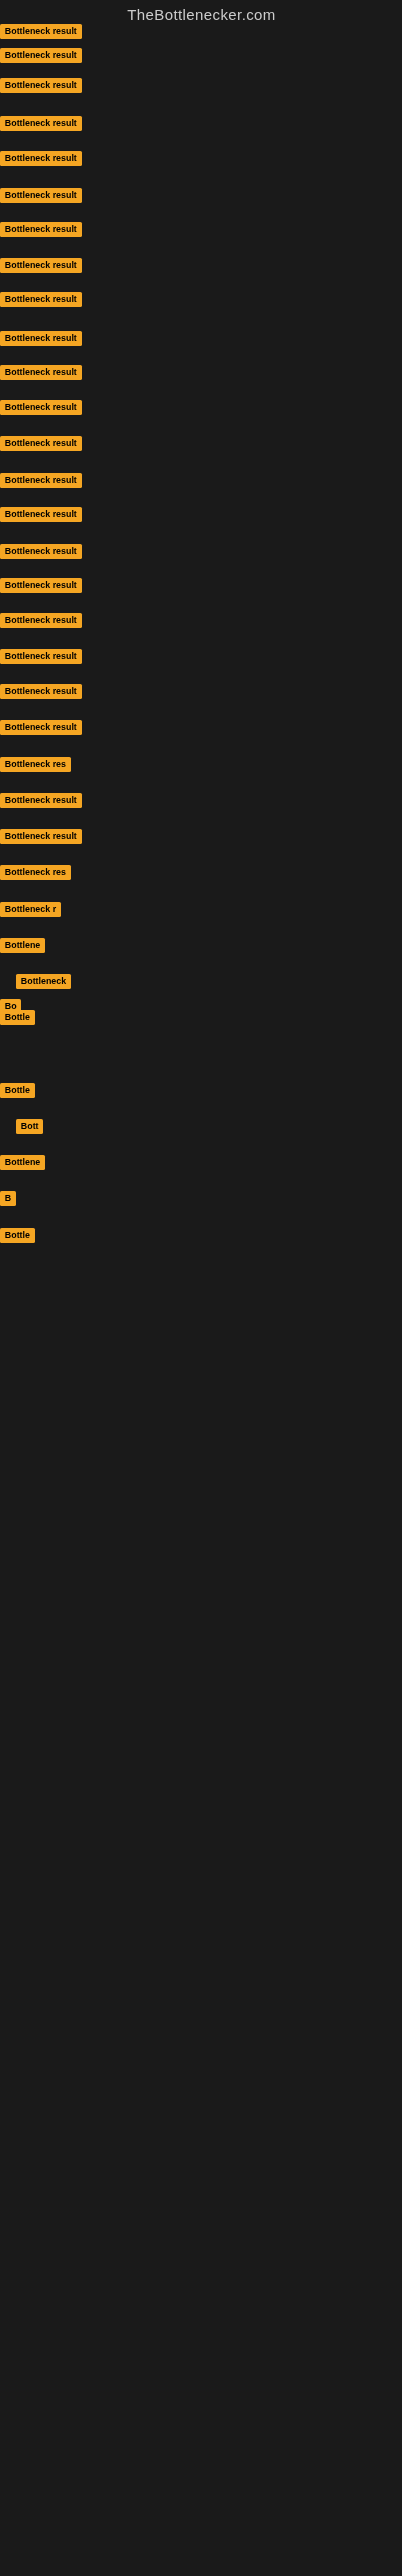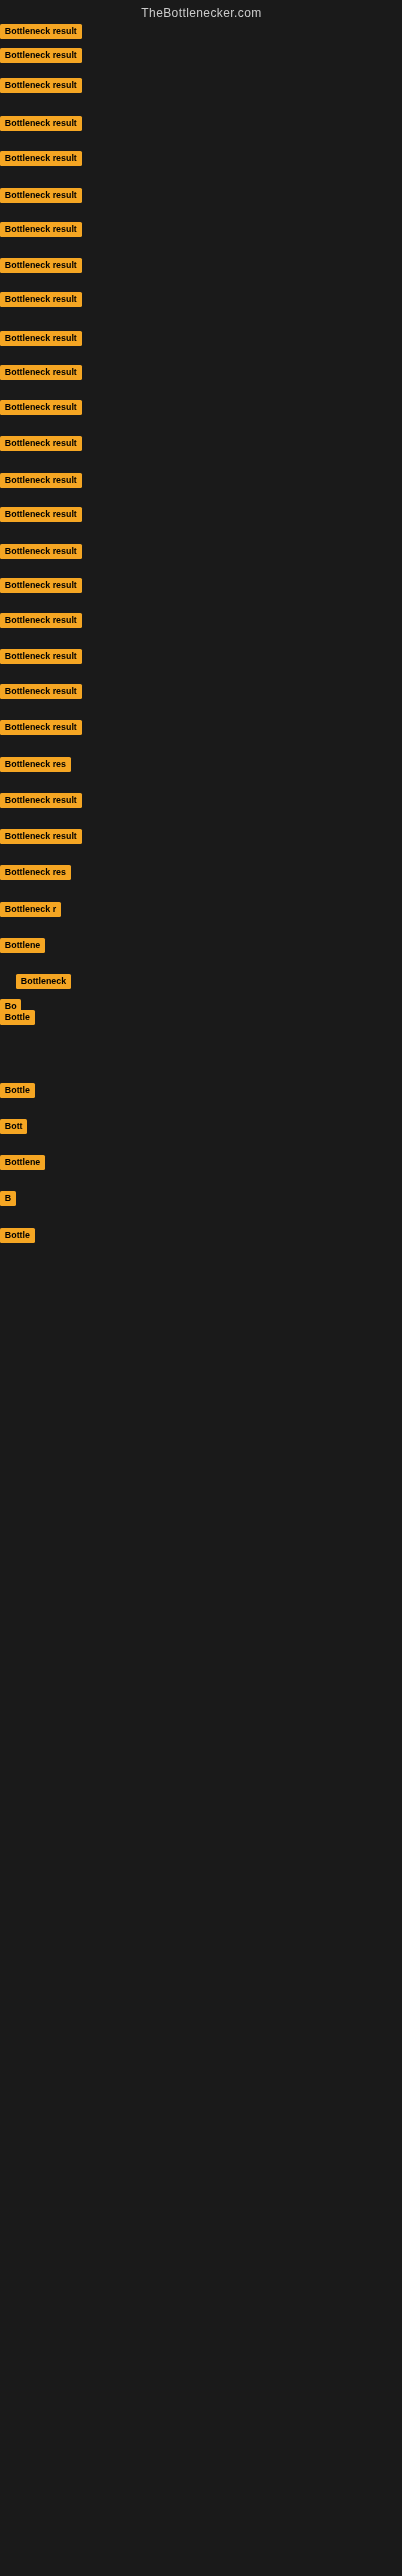--- a/index.html
+++ b/index.html
@@ -12,21 +12,21 @@
       width: 403px;
       min-height: 2576px;
       background-color: #1a1a1a;
       font-family: Arial, sans-serif;
       position: relative;
     }
 
     .site-title {
       text-align: center;
       color: #cccccc;
-      font-size: 12px;
+      font-size: 15px;
       padding: 6.4px 0 3.2px 0;
       letter-spacing: 0.4px;
     }
 
     .bottleneck-item {
       position: absolute;
       left: 0;
     }
 
     .bottleneck-badge {
@@ -73,18 +73,18 @@
     <div class="bottleneck-item" style="top: 757px;"><span class="bottleneck-badge" style="max-width: 76px;">Bottleneck res</span></div>
     <div class="bottleneck-item" style="top: 793px;"><span class="bottleneck-badge" style="max-width: 89px;">Bottleneck result</span></div>
     <div class="bottleneck-item" style="top: 829px;"><span class="bottleneck-badge" style="max-width: 89px;">Bottleneck result</span></div>
     <div class="bottleneck-item" style="top: 865px;"><span class="bottleneck-badge" style="max-width: 76px;">Bottleneck res</span></div>
     <div class="bottleneck-item" style="top: 902px;"><span class="bottleneck-badge" style="max-width: 66px;">Bottleneck r</span></div>
     <div class="bottleneck-item" style="top: 938px;"><span class="bottleneck-badge" style="max-width: 58px;">Bottlene</span></div>
     <div class="bottleneck-item" style="top: 974px; margin-left: 16px;"><span class="bottleneck-badge" style="max-width: 63px;">Bottleneck</span></div>
     <div class="bottleneck-item" style="top: 1010px;"><span class="bottleneck-badge" style="max-width: 50px;">Bottle</span></div>
     <div class="bottleneck-item" style="top: 999px;"><span class="bottleneck-badge" style="max-width: 34px;">Bo</span></div>
     <div class="bottleneck-item" style="top: 1083px;"><span class="bottleneck-badge" style="max-width: 50px;">Bottle</span></div>
-    <div class="bottleneck-item" style="top: 1119px;"><span class="bottleneck-badge" style="max-width: 42px;">Bott</span></div>
+    <div class="bottleneck-item" style="top: 1119px; margin-left: 16px;"><span class="bottleneck-badge" style="max-width: 42px;">Bott</span></div>
     <div class="bottleneck-item" style="top: 1155px;"><span class="bottleneck-badge" style="max-width: 58px;">Bottlene</span></div>
     <div class="bottleneck-item" style="top: 1191px;"><span class="bottleneck-badge" style="max-width: 27px;">B</span></div>
     <div class="bottleneck-item" style="top: 1228px;"><span class="bottleneck-badge" style="max-width: 50px;">Bottle</span></div>
   </div>
 
 
 </body></html>

